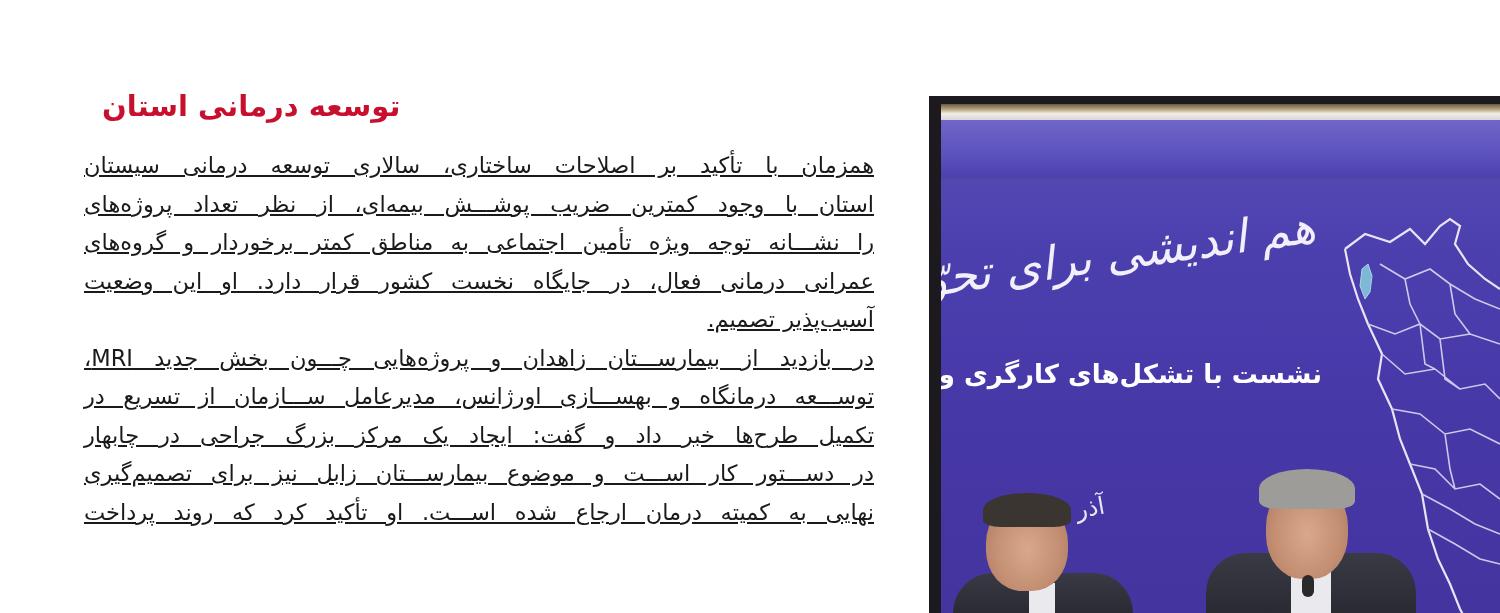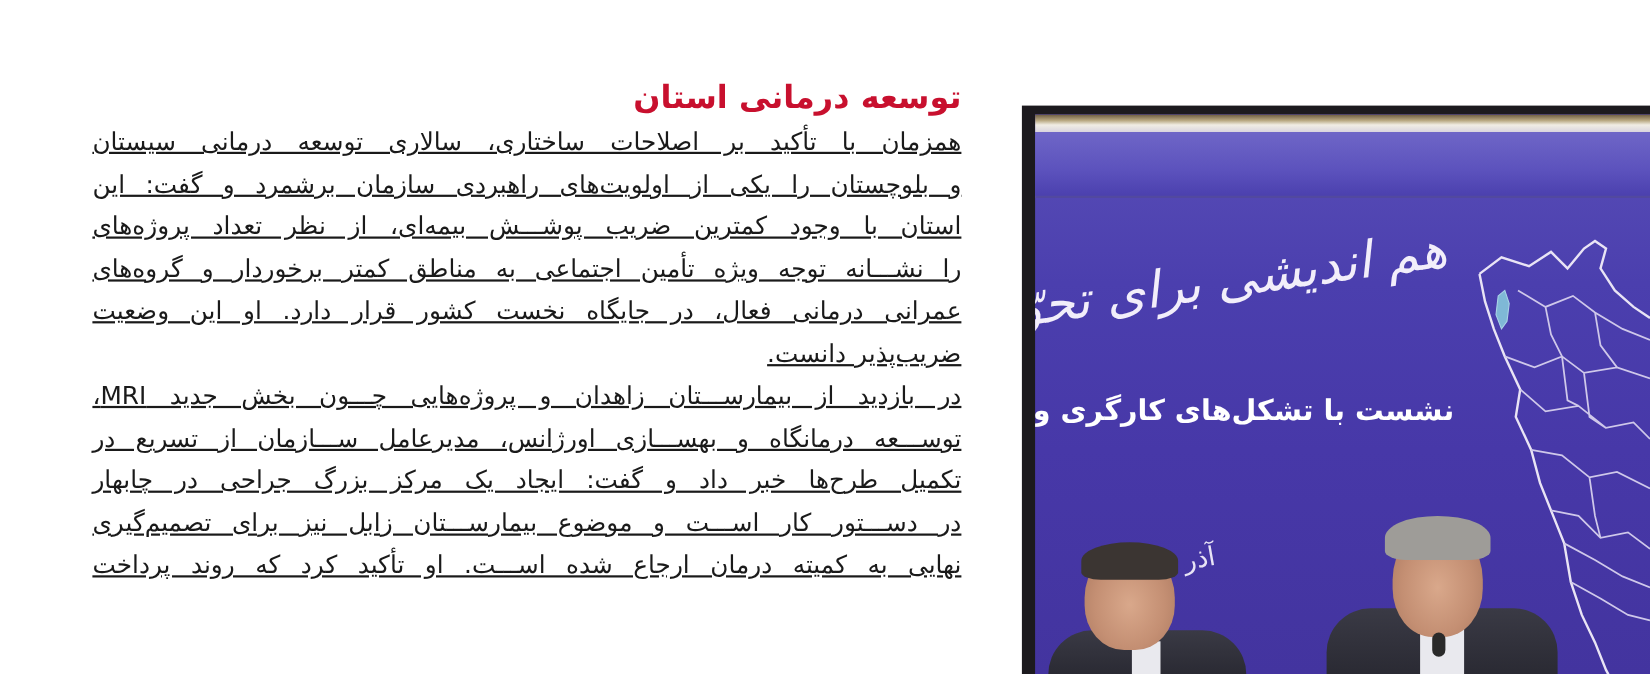--- a/index.html
+++ b/index.html
@@ -24,22 +24,22 @@
       direction: rtl;
       text-align: justify;
       font-family: "DejaVu Sans", sans-serif;
       color: #1a1a1a;
     }
     .headline {
       font-size: 29px;
       font-weight: bold;
       color: #c8102e;
       line-height: 44px;
-      margin: 0;
-      text-align: right;
+      margin: 18px;
+      text-align: left;
     }
     .paragraph {
       font-size: 22.5px;
       line-height: 38.5px;
       margin: 0;
       text-align-last: right;
       word-spacing: 1px;
     }
     .line {
       display: block;
@@ -173,25 +173,24 @@
 </head>
 <body>
 
 <div class="page">
 
   <div class="article">
     <h2 class="headline">توسعه درمانی استان</h2>
 
     <div class="paragraph">
       <span class="line">همزمان با تأکید بر اصلاحات ساختاری، سالاری توسعه درمانی سیستان</span>
-      <span class="line">و بلوچستان را یکی از اولویت‌های راهبردی سازمان برشمرد و گفت: این</span>
       <span class="line">استان با وجود کمترین ضریب پوشـــش بیمه‌ای، از نظر تعداد پروژه‌های</span>
       <span class="line">را نشـــانه توجه ویژه تأمین اجتماعی به مناطق کمتر برخوردار و گروه‌های</span>
       <span class="line">عمرانی درمانی فعال، در جایگاه نخست کشور قرار دارد. او این وضعیت</span>
-      <span class="line last">ضریب‌پذیر دانست.</span>
+      <span class="line last">آسیب‌پذیر تصمیم.</span>
     </div>
 
     <div class="paragraph">
       <span class="line">در بازدید از بیمارســـتان زاهدان و پروژه‌هایی چـــون بخش جدید MRI،</span>
       <span class="line">توســـعه درمانگاه و بهســـازی اورژانس، مدیرعامل ســـازمان از تسریع در</span>
       <span class="line">تکمیل طرح‌ها خبر داد و گفت: ایجاد یک مرکز بزرگ جراحی در چابهار</span>
       <span class="line">در دســـتور کار اســـت و موضوع بیمارســـتان زابل نیز برای تصمیم‌گیری</span>
       <span class="line">نهایی به کمیته درمان ارجاع شده اســـت. او تأکید کرد که روند پرداخت</span>
     </div>
   </div>

